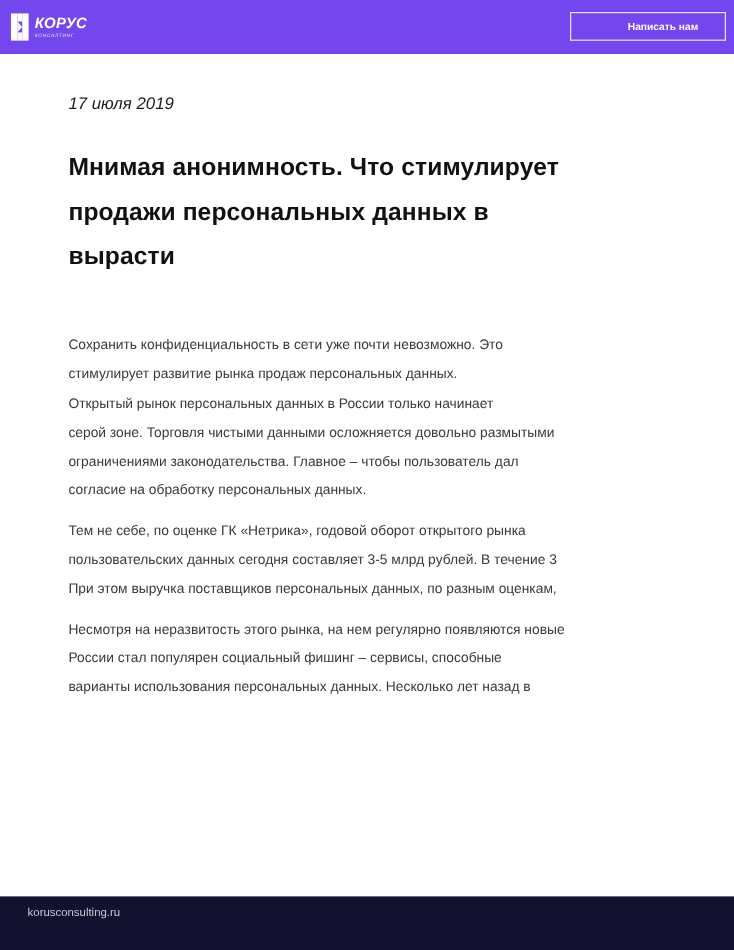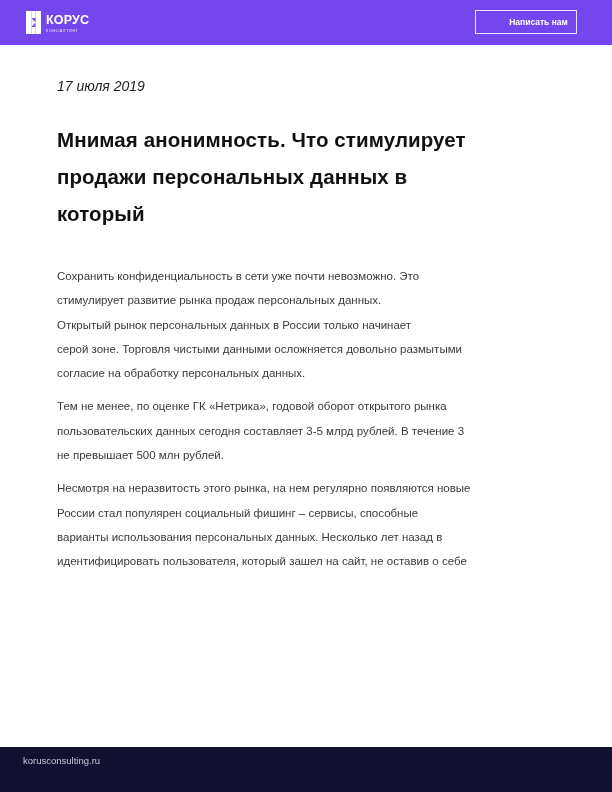--- a/index.html
+++ b/index.html
@@ -3,45 +3,45 @@
   <meta charset="utf-8">
   <style>
     * { margin: 0; padding: 0; box-sizing: border-box; }
     html, body { width: 612px; height: 792px; overflow: hidden; background: #ffffff; }
     body { position: relative; font-family: "Liberation Sans", "DejaVu Sans", sans-serif; color: #1a1a1a; }
 
     .header {
       position: absolute; left: 0; top: 0; width: 612px; height: 45px;
       background: #7446ee;
     }
-    .logo { position: absolute; left: 26px; top: 11px; height: 23px; display: flex; align-items: flex-end; }
+    .logo { position: absolute; left: 9px; top: 11px; height: 23px; display: flex; align-items: center; font-style: italic; }
     .logo-mark { width: 15px; height: 23px; position: relative; }
     .logo-mark svg { display: block; }
     .logo-text { margin-left: 5px; display: flex; flex-direction: column; }
     .logo-name { color: #ffffff; font-weight: bold; font-size: 12.5px; line-height: 13px; letter-spacing: 0.2px; }
     .logo-sub { color: #ffffff; font-size: 4px; line-height: 6px; letter-spacing: 0.6px; opacity: 0.85; margin-top: 1px; }
 
     .btn-outline {
-      position: absolute; width: 102px; height: 24px;
+      position: absolute; width: 130px; height: 24px;
       border: 1.5px solid rgba(255,255,255,0.85);
       color: #ffffff; font-size: 8.5px; font-weight: bold;
       display: flex; align-items: center; justify-content: center;
       background: transparent; cursor: pointer; padding-left: 25px;
     }
     .header .btn-outline { left: 475px; top: 10px; }
 
     .date { position: absolute; left: 57px; top: 78px; font-size: 14px; color: #1f1f1f; font-style: italic; }
 
     .title {
       position: absolute; left: 57px; top: 121px; width: 510px;
       font-size: 20.5px; font-weight: bold; line-height: 37px; color: #111111;
       letter-spacing: 0.1px;
     }
 
-    .article { position: absolute; left: 57px; top: 264px; width: 505px; }
+    .article { position: absolute; left: 57px; top: 276px; width: 505px; }
     .para { font-size: 11.5px; line-height: 24.3px; color: #3a3a3a; margin-bottom: 9px; }
     .para .line { display: block; white-space: nowrap; }
 
     .footer {
       position: absolute; left: 0; top: 747px; width: 612px; height: 45px;
       background: #12112f;
     }
     .footer-site { position: absolute; left: 23px; top: 8px; color: #c9c9d6; font-size: 9.5px; }
     .tg { position: absolute; left: 262px; top: 15px; display: flex; align-items: center; }
     .tg-icon { width: 16px; height: 14px; }
@@ -68,39 +68,39 @@
     </div>
   </div>
   <button class="btn-outline">Написать нам</button>
 </header>
 
 <div class="date">17 июля 2019</div>
 
 <h1 class="title">
   <span style="display:block">Мнимая анонимность. Что стимулирует</span>
   <span style="display:block">продажи персональных данных в</span>
-  <span style="display:block">который</span>
+  <span style="display:block">вырасти</span>
 </h1>
 
 <div class="article">
   <p class="para">
     <span class="line">Сохранить конфиденциальность в сети уже почти невозможно. Это</span>
     <span class="line">стимулирует развитие рынка продаж персональных данных.</span>
     <span class="line">Открытый рынок персональных данных в России только начинает</span>
     <span class="line">серой зоне. Торговля чистыми данными осложняется довольно размытыми</span>
+    <span class="line">ограничениями законодательства. Главное – чтобы пользователь дал</span>
     <span class="line">согласие на обработку персональных данных.</span>
   </p>
   <p class="para">
-    <span class="line">Тем не менее, по оценке ГК «Нетрика», годовой оборот открытого рынка</span>
+    <span class="line">Тем не себе, по оценке ГК «Нетрика», годовой оборот открытого рынка</span>
     <span class="line">пользовательских данных сегодня составляет 3-5 млрд рублей. В течение 3</span>
-    <span class="line">не превышает 500 млн рублей.</span>
+    <span class="line">При этом выручка поставщиков персональных данных, по разным оценкам,</span>
   </p>
   <p class="para">
     <span class="line">Несмотря на неразвитость этого рынка, на нем регулярно появляются новые</span>
     <span class="line">России стал популярен социальный фишинг – сервисы, способные</span>
     <span class="line">варианты использования персональных данных. Несколько лет назад в</span>
-    <span class="line">идентифицировать пользователя, который зашел на сайт, не оставив о себе</span>
   </p>
 </div>
 
 <footer class="footer">
   <a class="footer-site">korusconsulting.ru</a>
 </footer>
 
 </body></html>

